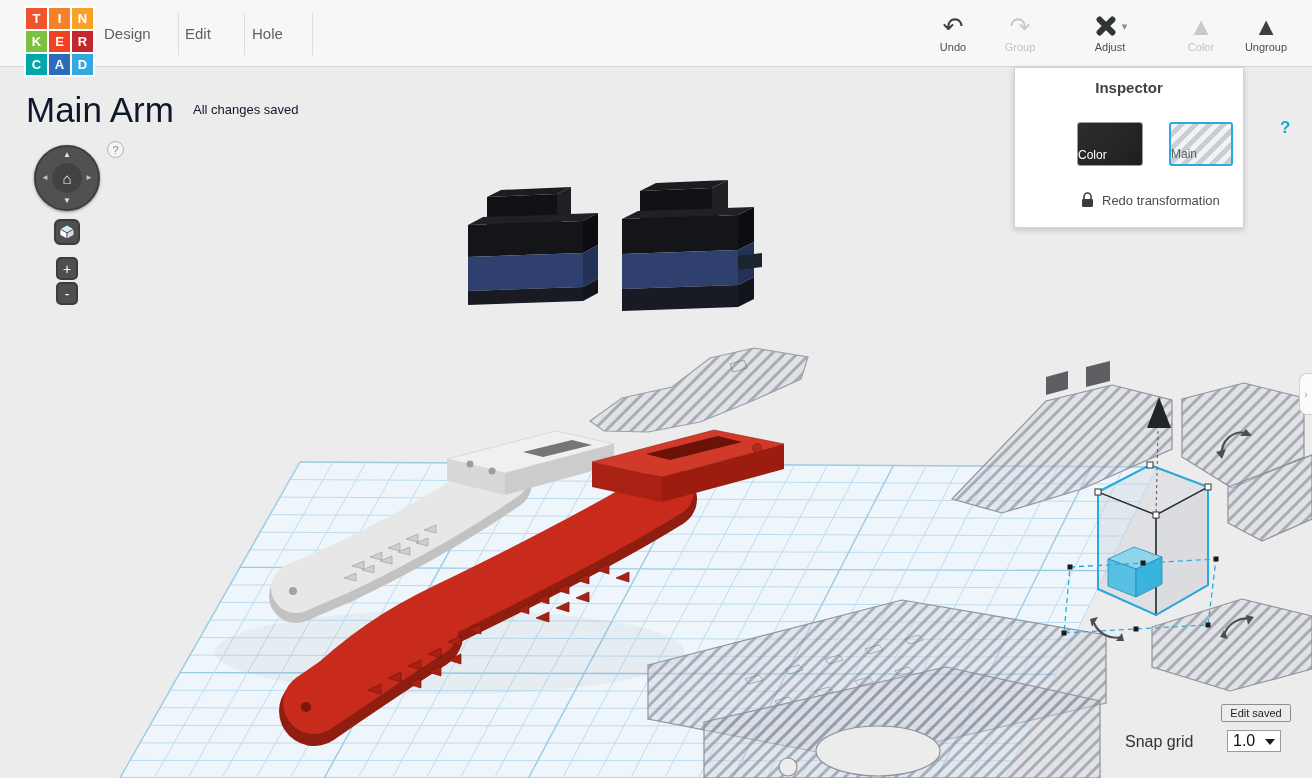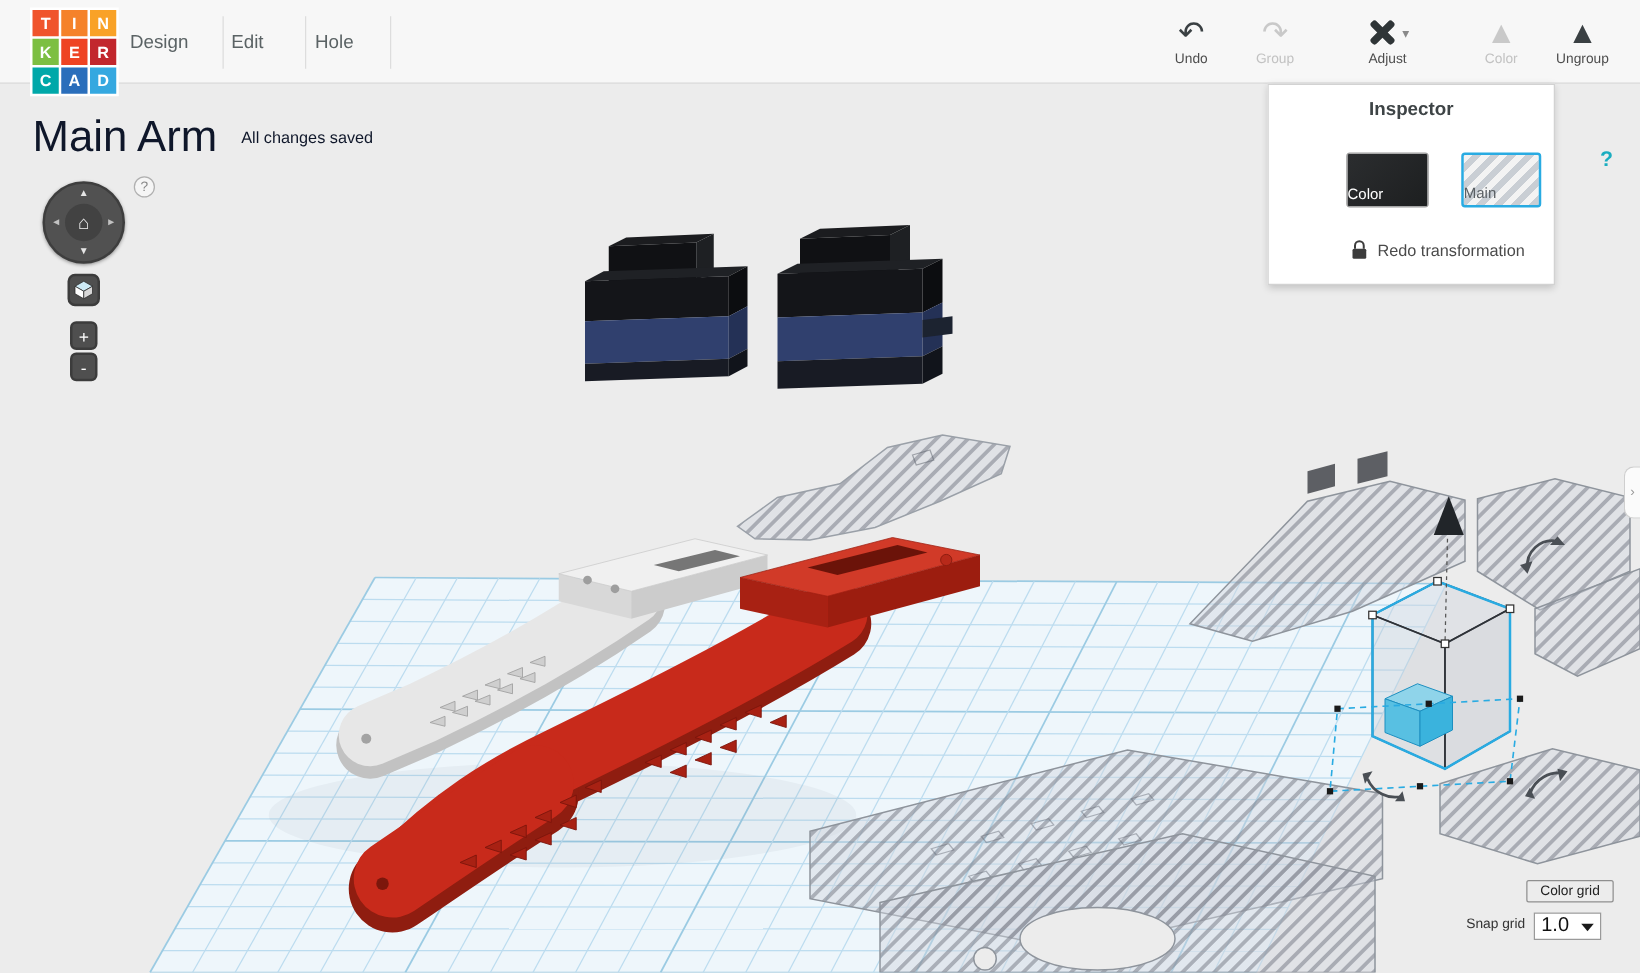--- a/index.html
+++ b/index.html
@@ -46,21 +46,21 @@
   .nav-left{left:5px;top:50%;transform:translateY(-50%);color:#c2c2c2}
   .nav-right{right:5px;top:50%;transform:translateY(-50%);color:#c2c2c2}
   .cube-btn{position:absolute;left:54px;top:219px;width:26px;height:26px;border-radius:6px;background:#4f4f4f;border:2px solid #3c3c3c;display:flex;align-items:center;justify-content:center;z-index:3;cursor:pointer}
   .zoom-btn{position:absolute;left:56px;width:22px;height:23px;border-radius:5px;background:#4f4f4f;border:2px solid #3c3c3c;color:#fff;font-size:14px;display:flex;align-items:center;justify-content:center;z-index:3;cursor:pointer}
   .zoom-in{top:257px}
   .zoom-out{top:282px}
 
   .scene{position:absolute;left:0;top:67px;z-index:1}
 
   .edit-grid-btn{position:absolute;left:1221px;top:704px;width:70px;height:18px;background:#ececec;border:1px solid #8f8f8f;border-radius:2px;font-size:11px;color:#222;font-family:"Liberation Sans",sans-serif;z-index:3;cursor:pointer}
-  .snap-label{position:absolute;left:1173px;top:733px;font-size:11px;color:#333;z-index:3}
+  .snap-label{position:absolute;left:1125px;top:733px;font-size:16px;color:#333;z-index:3}
   .snap-select{position:absolute;left:1227px;top:730px;width:54px;height:22px;background:#fff;border:1px solid #9a9a9a;font-size:16px;color:#111;line-height:20px;padding-left:5px;z-index:3;cursor:pointer}
   .snap-chevron{position:absolute;right:5px;top:8px;width:0;height:0;border-left:5px solid transparent;border-right:5px solid transparent;border-top:6px solid #1a1a1a}
   .collapse-tab{position:absolute;left:1299px;top:373px;width:13px;height:42px;background:#fbfbfb;border:1px solid #cfcfcf;border-right:none;border-radius:8px 0 0 8px;color:#9a9a9a;font-size:11px;display:flex;align-items:center;justify-content:center;z-index:3;cursor:pointer}
 </style>
 </head>
 <body>
 
 <div class="topbar"></div>
 
 <div class="logo" id="logo-grid">
@@ -373,21 +373,21 @@
   <div class="lock-row">
     <svg width="13" height="16" viewBox="0 0 13 16">
       <path d="M3 7 V4.5 a3.5 3.5 0 0 1 7 0 V7" fill="none" stroke="#3c3c3c" stroke-width="1.6"></path>
       <rect x="1" y="7" width="11" height="8" rx="1.2" fill="#3c3c3c"></rect>
     </svg>
     <span class="lock-text">Redo transformation</span>
   </div>
 </div>
 <div class="inspector-help">?</div>
 
-<button class="edit-grid-btn">Color grid</button>
+<button class="edit-grid-btn">Edit saved</button>
 <div class="snap-label">Snap grid</div>
 <div class="snap-select">
   <span>1.0</span>
   <span class="snap-chevron"></span>
 </div>
 <div class="collapse-tab">
   <span>›</span>
 </div>
 
 </body></html>

